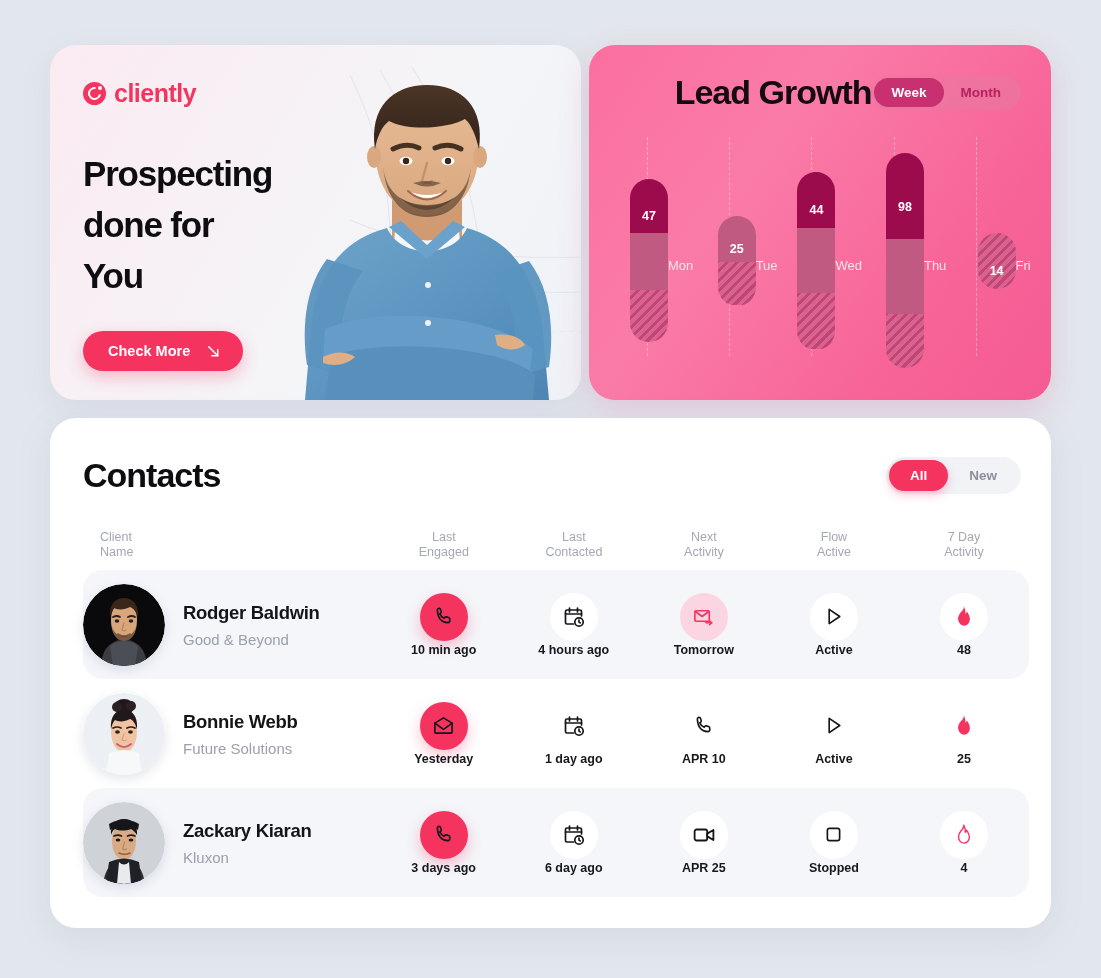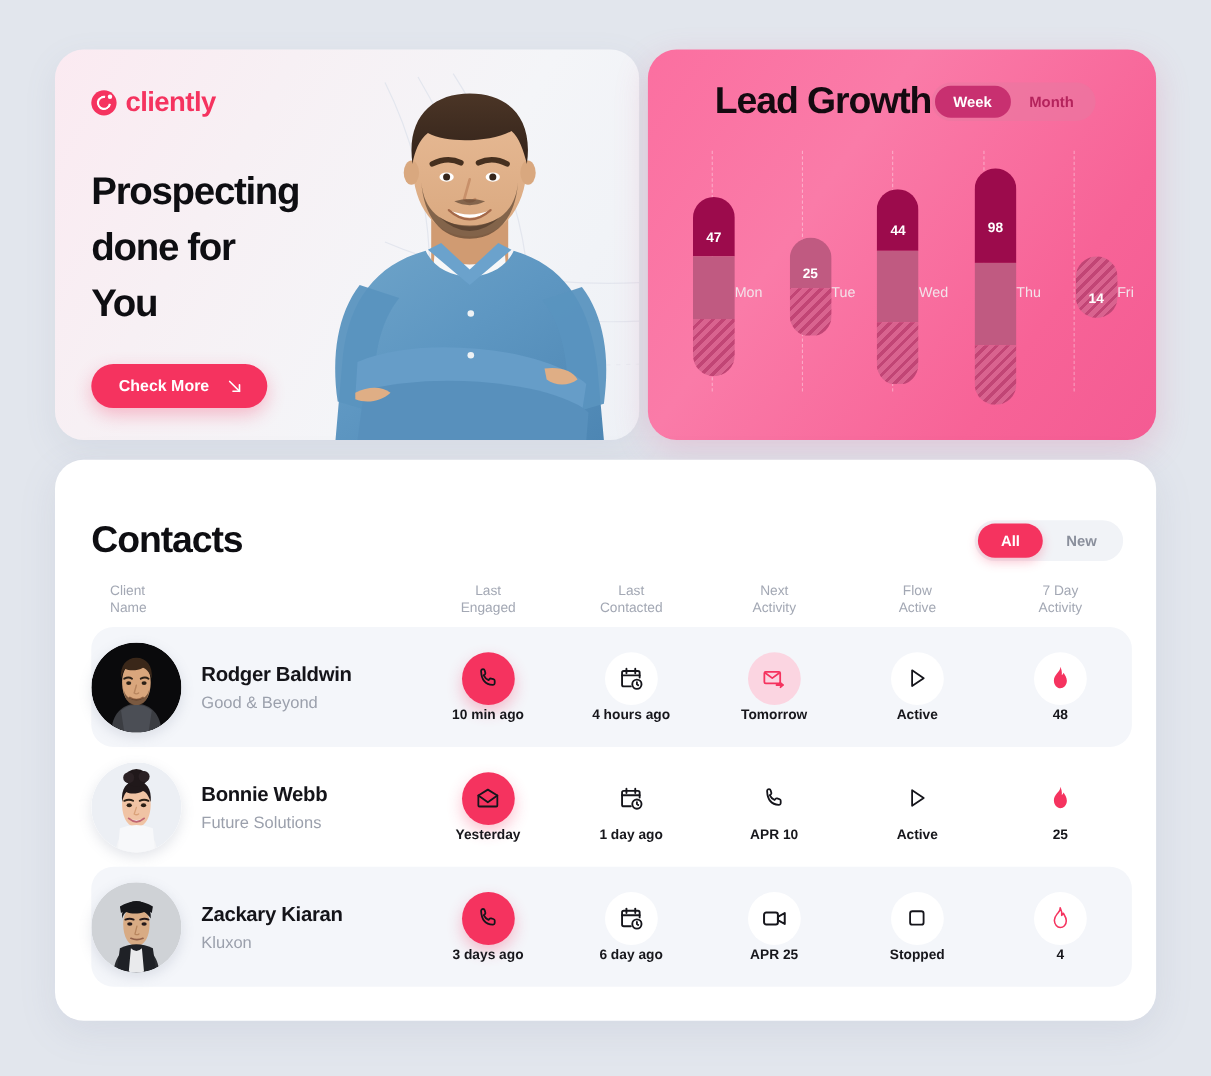--- a/index.html
+++ b/index.html
@@ -74,21 +74,21 @@
 
   
   .chart-card {
     position: relative; flex: 1 1 auto; height: 355px;
     border-radius: 26px; overflow: hidden;
     background: linear-gradient(125deg, #fb6fa0 0%, #fa7ba8 35%, #f76397 75%, #f45b93 100%);
     box-shadow: 0 10px 30px rgba(220,90,140,.22);
   }
   .chart-head {
     position: absolute; left: 36px; right: 30px; top: 28px;
-    display: flex; align-items: center; justify-content: center;
+    display: flex; align-items: center; justify-content: flex-end;
   }
   .chart-title {
     font-size: 34px; font-weight: 700; color: #140a10; letter-spacing: -1px;
   }
   .seg-toggle {
     display: flex; align-items: center;
     background: rgba(232,120,160,.55);
     border-radius: 30px; padding: 3px;
   }
   .seg-toggle .seg {
@@ -138,21 +138,21 @@
   
   .contacts-card {
     position: absolute; left: 50px; top: 418px;
     width: 1001px; height: 510px;
     background: #fff; border-radius: 26px;
     box-shadow: 0 10px 34px rgba(120,130,160,.13);
     overflow: hidden;
   }
   .contacts-head {
     position: absolute; left: 33px; right: 30px; top: 38px;
-    display: flex; align-items: center; justify-content: space-between; margin-top: 16px;
+    display: flex; align-items: center; justify-content: space-between;
   }
   .contacts-title {
     font-size: 34px; font-weight: 700; color: #0e0e12; letter-spacing: -1px;
   }
   .pill-toggle {
     display: flex; align-items: center;
     background: #f1f3f7; border-radius: 30px; padding: 3px;
   }
   .pill-toggle .seg {
     padding: 8px 21px; border-radius: 30px;

